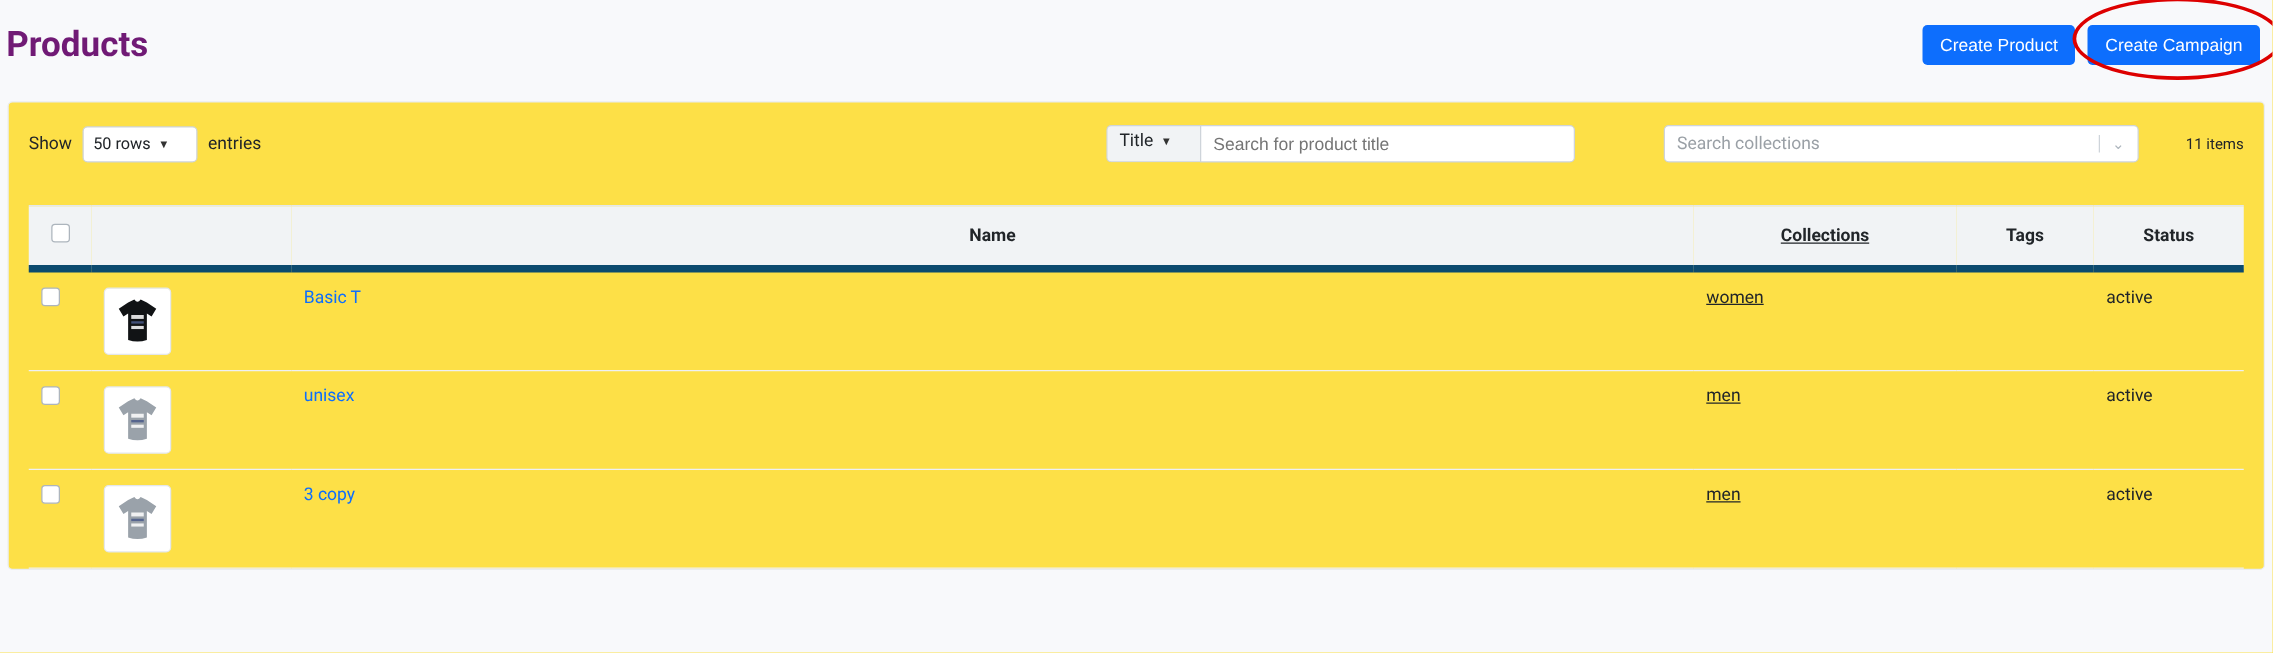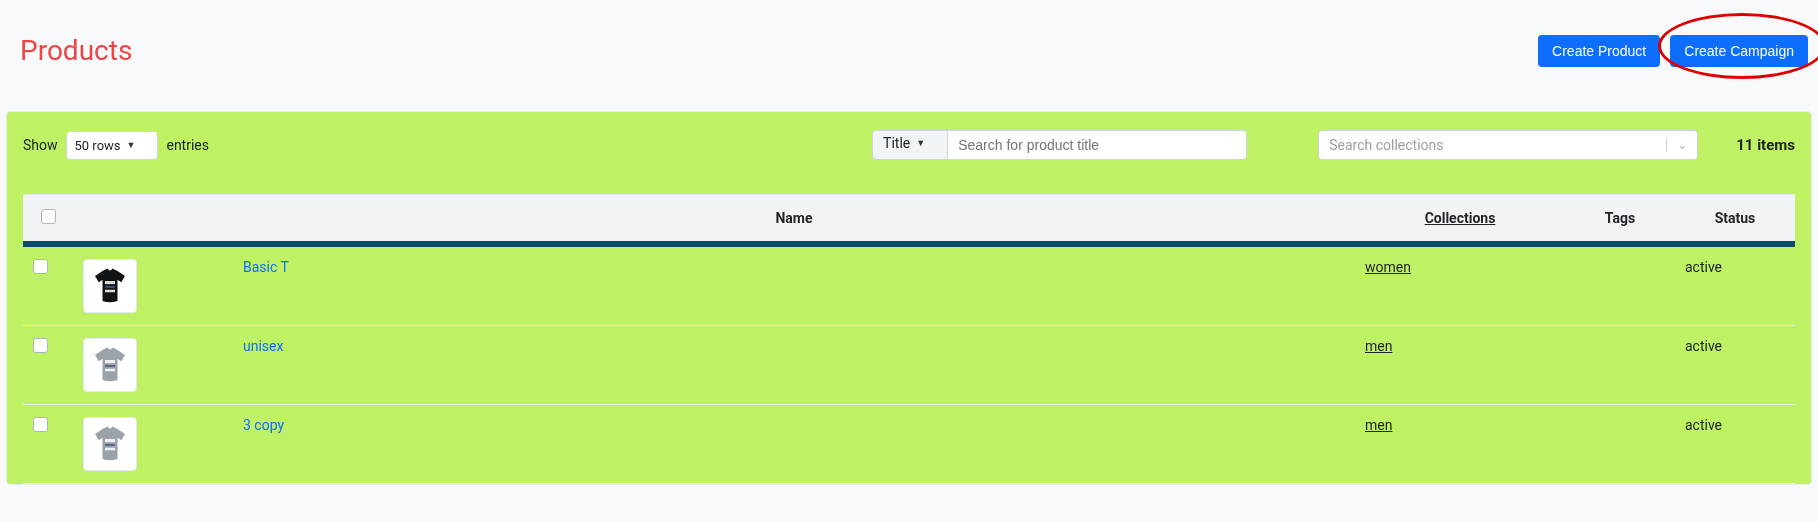--- a/index.html
+++ b/index.html
@@ -15,23 +15,23 @@
   }
   .page-header {
     display: flex;
     justify-content: space-between;
     align-items: center;
     padding: 18px 10px 0 4px;
     position: relative;
   }
   .page-title {
     font-size: 28px;
-    font-weight: 400;
-    margin: 16px;
-    color: #ef4444;
+    font-weight: 700;
+    margin: 1px;
+    color: #701a75;
   }
   .header-actions {
     display: flex;
     gap: 10px;
     position: relative;
   }
   .btn-primary {
     background: #0d6efd;
     color: #fff;
     border: none;
@@ -40,21 +40,21 @@
     font-size: 14px;
     cursor: pointer;
   }
   .annot-circle {
     position: absolute;
     border: 3px solid #d00;
     border-radius: 50%;
     pointer-events: none;
   }
   .panel {
-    background: #bef264;
+    background: #fde047;
     margin: 28px 6px 0 6px;
     border: 1px solid #e9ecef;
     border-radius: 4px;
     padding: 0;
   }
   .toolbar {
     display: flex;
     align-items: center;
     padding: 18px 16px 34px 16px;
     gap: 8px;
@@ -117,22 +117,22 @@
     background: #fff;
   }
   .collections-chevron {
     border-left: 1px solid #ced4da;
     padding-left: 10px;
     color: #adb5bd;
     font-size: 12px;
   }
   .items-count {
     margin-left: 30px;
-    font-weight: 700;
-    font-size: 15px;
+    font-weight: 400;
+    font-size: 12px;
   }
 
   table.products {
     width: calc(100% - 32px);
     margin: 0 16px;
     border-collapse: collapse;
   }
   table.products thead th {
     background: #f1f3f5;
     text-align: center;

